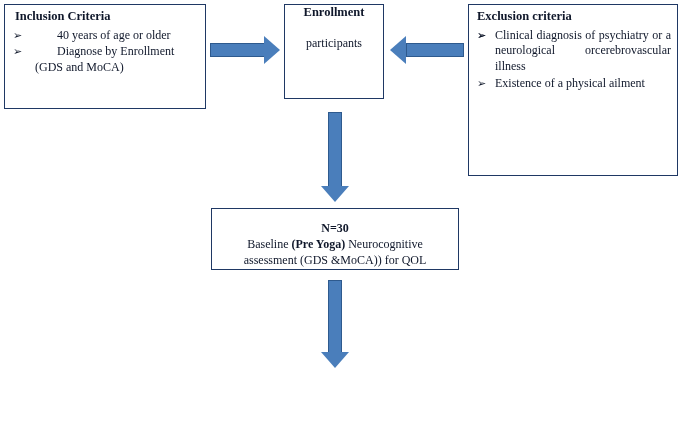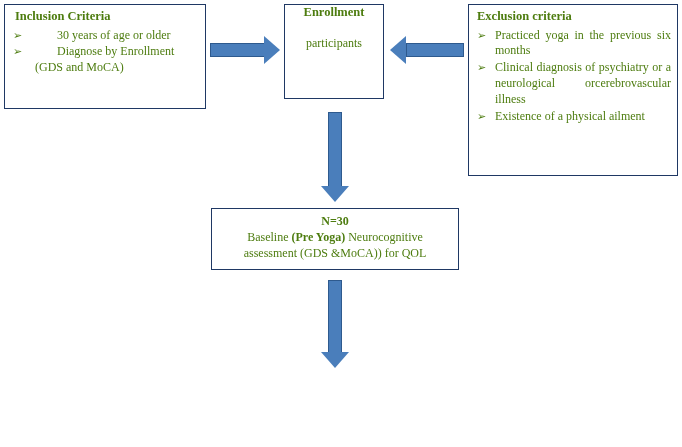--- a/index.html
+++ b/index.html
@@ -6,21 +6,21 @@
     margin: 0;
     padding: 0;
     background: #ffffff;
   }
   #canvas {
     position: relative;
     width: 682px;
     height: 447px;
     background: #ffffff;
     font-family: "Liberation Serif", serif;
-    color: #4d7c0f;
+    color: #0f172a;
     overflow: hidden;
   }
   .box {
     position: absolute;
     border: 1.5px solid #1f3864;
     background: #ffffff;
     box-sizing: border-box;
     padding: 4px 6px;
   }
   .box-title {
@@ -92,21 +92,21 @@
   }
   #box-exclusion .box-title { padding-left: 2px; }
   #box-exclusion .bullet-list li { padding-left: 20px; }
 
   
   #box-baseline {
     left: 211px;
     top: 208px;
     width: 248px;
     height: 62px;
-    padding-top: 4px;
+    padding-top: 11px;
   }
 
   
   #box-followup {
     left: 211px;
     top: 373px;
     width: 248px;
     height: 70px;
     padding-top: 8px;
   }
@@ -172,21 +172,21 @@
 </head>
 <body>
 
 <div id="canvas">
 
   <div class="box" id="box-inclusion">
     <div class="box-title">Inclusion Criteria</div>
     <ul class="bullet-list">
       <li>
         <span class="arrow">➢</span>
-        <span class="indent-inc">30 years of age or older</span>
+        <span class="indent-inc">40 years of age or older</span>
       </li>
       <li>
         <span class="arrow">➢</span>
         <span class="indent-inc">Diagnose by Enrollment</span>
         <span style="display:block">(GDS and MoCA)</span>
       </li>
     </ul>
   </div>
 
   <div class="arrow-shape arrow-h" id="arrow-inclusion-enrollment">
@@ -204,21 +204,20 @@
   <div class="arrow-shape arrow-h" id="arrow-exclusion-enrollment">
     <div class="shaft"></div>
     <div class="head-left"></div>
   </div>
 
   <div class="box" id="box-exclusion">
     <div class="box-title">Exclusion criteria</div>
     <ul class="bullet-list">
       <li>
         <span class="arrow">➢</span>
-        <span>Practiced yoga in the previous six months</span>
       </li>
       <li>
         <span class="arrow">➢</span>
         <span>Clinical diagnosis of psychiatry or a neurological orcerebrovascular illness</span>
       </li>
       <li>
         <span class="arrow">➢</span>
         <span>Existence of a physical ailment</span>
       </li>
     </ul>

